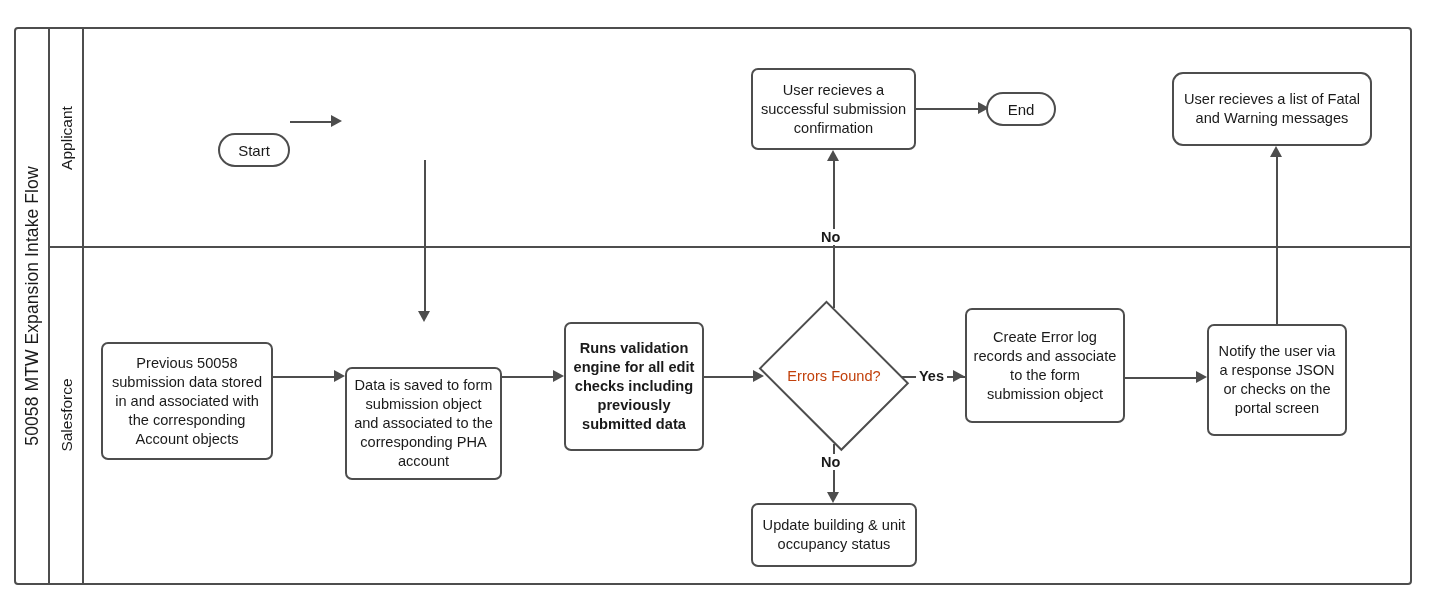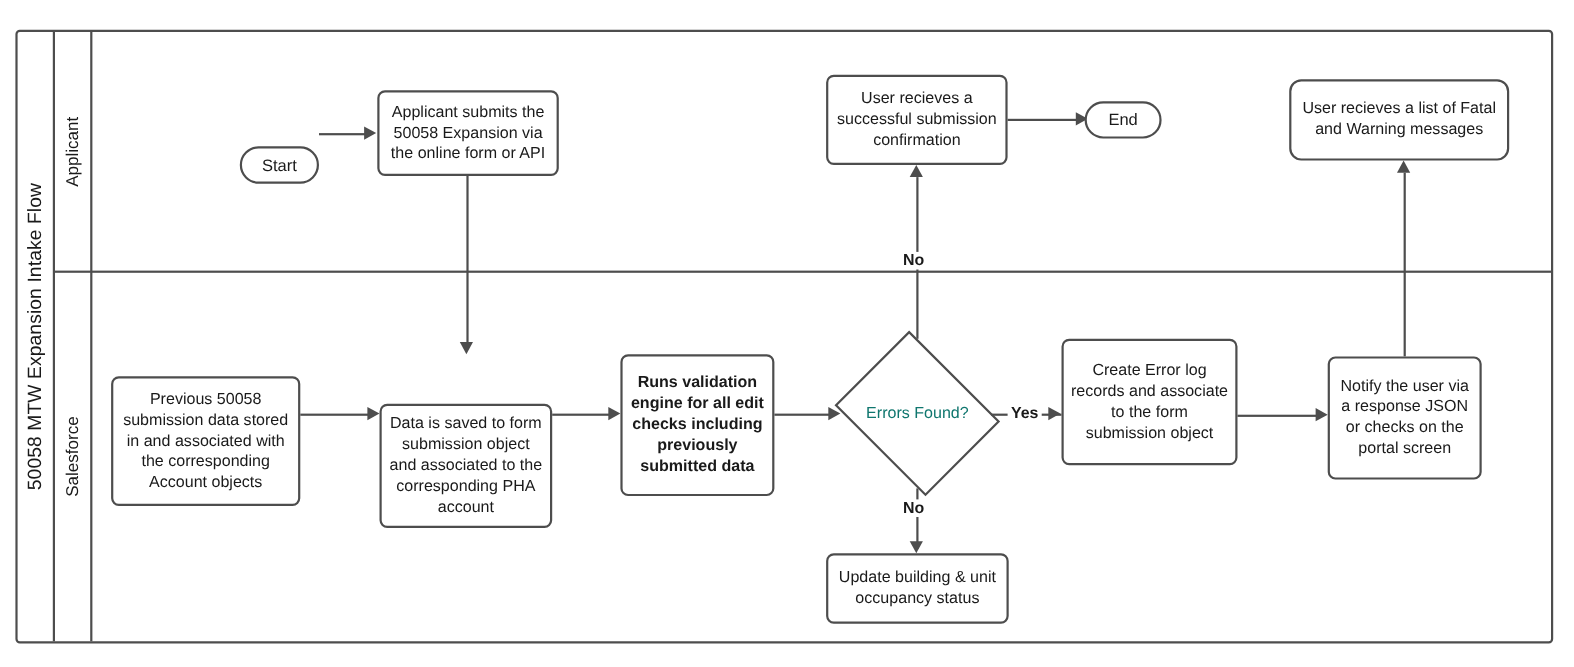--- a/index.html
+++ b/index.html
@@ -117,21 +117,21 @@
     height: 70.7%;
     transform: translate(-50%, -50%) rotate(45deg);
     border: 2px solid #4d4d4d;
     background: #ffffff;
     box-sizing: border-box;
   }
   .decision .dlabel {
     position: relative;
     z-index: 2;
     font-size: 14.6px;
-    color: #0f766e;
+    color: #c2410c;
     white-space: nowrap;
   }
 
   
   .edge {
     position: absolute;
     background: #4d4d4d;
   }
   .edge.h { height: 2px; }
   .edge.v { width: 2px; }
@@ -190,23 +190,20 @@
     <div class="lane-divider" style="top:217px;"></div>
   </div>
 
   <div class="node terminator" style="left:218px; top:105px; width:72px; height:34px;margin-top:28px;">
     <span class="txt">Start</span>
   </div>
 
   <div class="edge h" style="left:290px; top:121px; width:42px;"></div>
   <div class="arrow right" style="left:331px; top:115px;"></div>
 
-  <div class="node" style="left:343px; top:82px; width:165px; height:78px;">
-    <span class="txt">Applicant submits the 50058 Expansion via the online form or API</span>
-  </div>
 
   <div class="edge v" style="left:424px; top:160px; height:152px;"></div>
   <div class="arrow down" style="left:418px; top:311px;"></div>
 
   <div class="node" style="left:751px; top:68px; width:165px; height:82px;">
     <span class="txt">User recieves a successful submission confirmation</span>
   </div>
 
   <div class="edge h" style="left:916px; top:108px; width:63px;"></div>
   <div class="arrow right" style="left:978px; top:102px;"></div>

